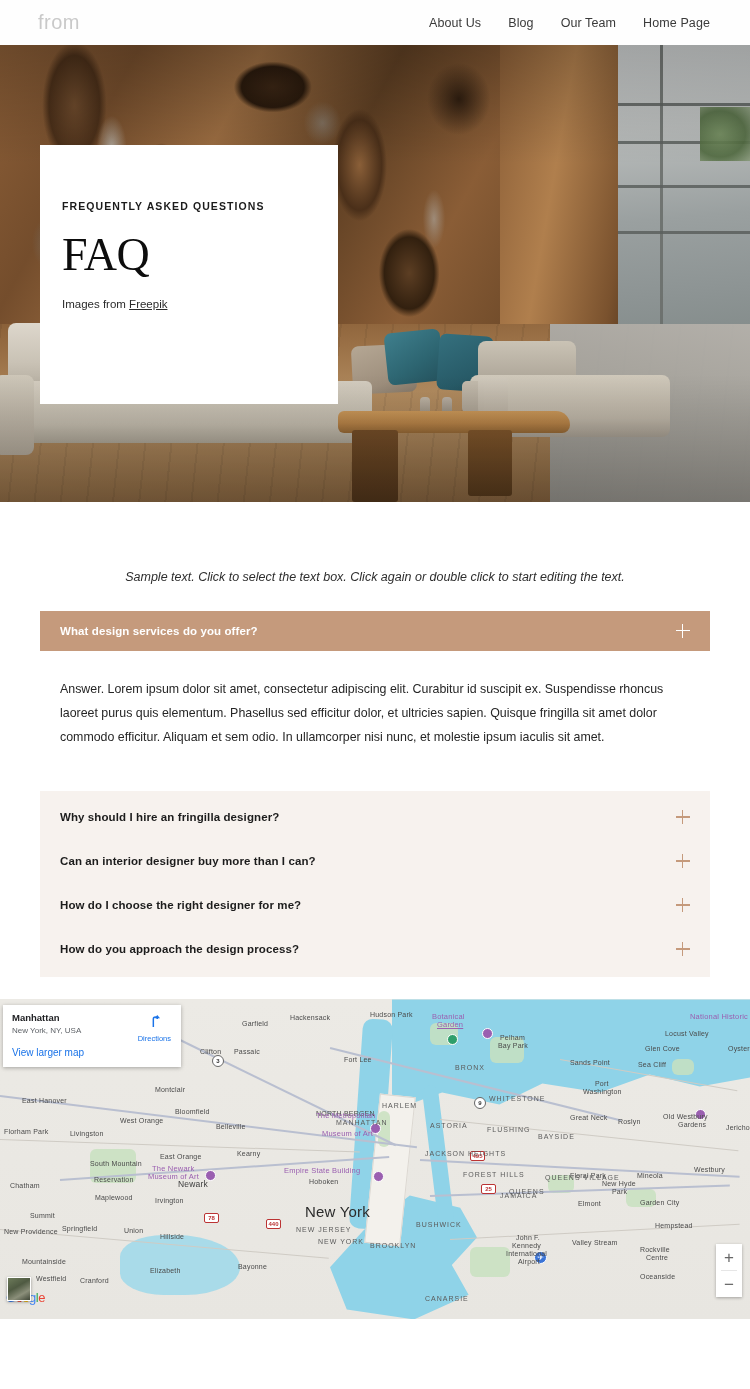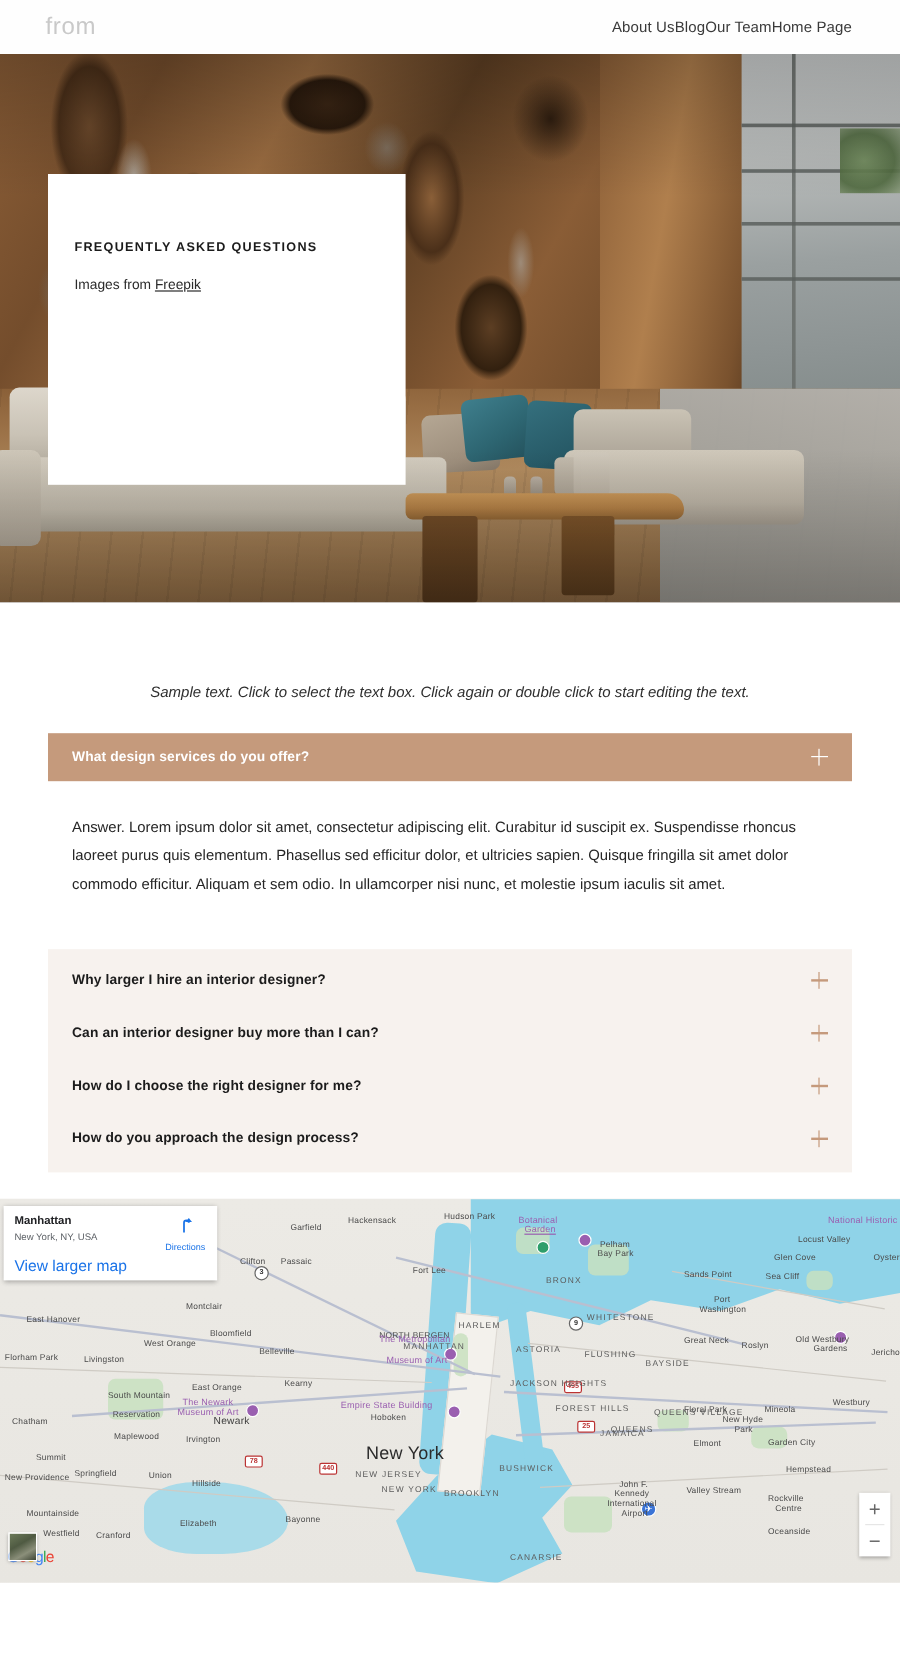--- a/index.html
+++ b/index.html
@@ -21,21 +21,21 @@
     padding: 0 40px 0 38px;
     position: relative;
     z-index: 20;
   }
   .logo {
     font-size: 20px;
     color: #c9c9c9;
     letter-spacing: 0.5px;
     font-weight: 400;
   }
-  .nav { display: flex; align-items: center; }
+  .nav { display: flex; align-items: center; gap: 27px; }
   .nav-item {
     font-size: 12.5px;
     color: #3a3a3a;
     text-decoration: none;
     letter-spacing: 0.1px;
     white-space: nowrap;
   }
 
   
   .hero {
@@ -398,21 +398,21 @@
     position: absolute;
     left: 3px; top: 6px;
     width: 178px; height: 62px;
     background: #ffffff;
     box-shadow: 0 1px 4px rgba(0,0,0,.3);
     padding: 7px 9px;
     z-index: 6;
   }
   .mc-title { font-size: 9.5px; font-weight: 700; color: #202124; }
   .mc-sub { font-size: 8px; color: #5f6368; margin-top: 3px; }
-  .mc-link { font-size: 13px; color: #1a73e8; margin-top: 12px; display: inline-block; text-decoration: none; }
+  .mc-link { font-size: 10px; color: #1a73e8; margin-top: 12px; display: inline-block; text-decoration: none; }
   .mc-dir {
     position: absolute; right: 10px; top: 8px; text-align: center; text-decoration: none;
   }
   .mc-dir-label { font-size: 7.5px; color: #1a73e8; display: block; margin-top: 1px; }
   .gl {
     position: absolute; left: 6px; bottom: 14px;
     font-size: 13px; font-weight: 500; letter-spacing: -.5px; z-index: 6;
     font-family: "Liberation Sans", sans-serif;
   }
   .gl b { font-weight: 500; }
@@ -471,40 +471,41 @@
     <div class="candle-a"></div>
     <div class="candle-b"></div>
     <div class="table-top"></div>
     <div class="table-leg-l"></div>
     <div class="table-leg-r"></div>
     <div class="hero-vignette"></div>
   </div>
 
   <div class="faq-card">
     <div class="eyebrow">FREQUENTLY ASKED QUESTIONS</div>
+    <div class="faq-title">FAQ</div>
     <div class="credit">
       <span>Images from </span><a href="#">Freepik</a>
     </div>
   </div>
 </div>
 
 <div class="section">
   <p class="section-sub">Sample text. Click to select the text box. Click again or double click to start editing the text.</p>
 
   <div class="acc-wrap">
     <div class="acc-open-header">
       <span class="q">What design services do you offer?</span>
       <span class="plus plus-white"></span>
     </div>
     <div class="acc-answer">Answer. Lorem ipsum dolor sit amet, consectetur adipiscing elit. Curabitur id suscipit ex. Suspendisse rhoncus laoreet purus quis elementum. Phasellus sed efficitur dolor, et ultricies sapien. Quisque fringilla sit amet dolor commodo efficitur. Aliquam et sem odio. In ullamcorper nisi nunc, et molestie ipsum iaculis sit amet.</div>
   </div>
 
   <div class="acc-closed-panel">
     <div class="acc-row">
-      <span class="q">Why larger I hire an interior designer?</span>
+      <span class="q">Why should I hire an fringilla designer?</span>
       <span class="plus plus-tan"></span>
     </div>
     <div class="acc-row">
       <span class="q">Can an interior designer buy more than I can?</span>
       <span class="plus plus-tan"></span>
     </div>
     <div class="acc-row">
       <span class="q">How do I choose the right designer for me?</span>
       <span class="plus plus-tan"></span>
     </div>

